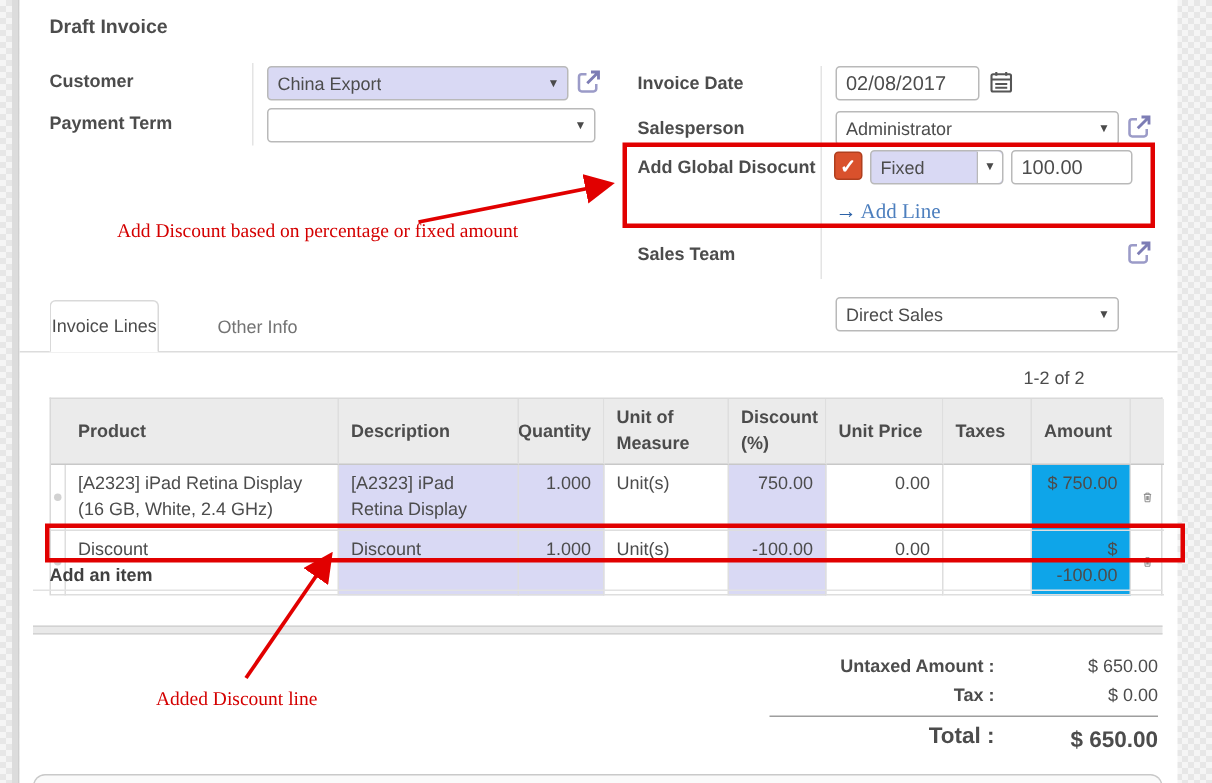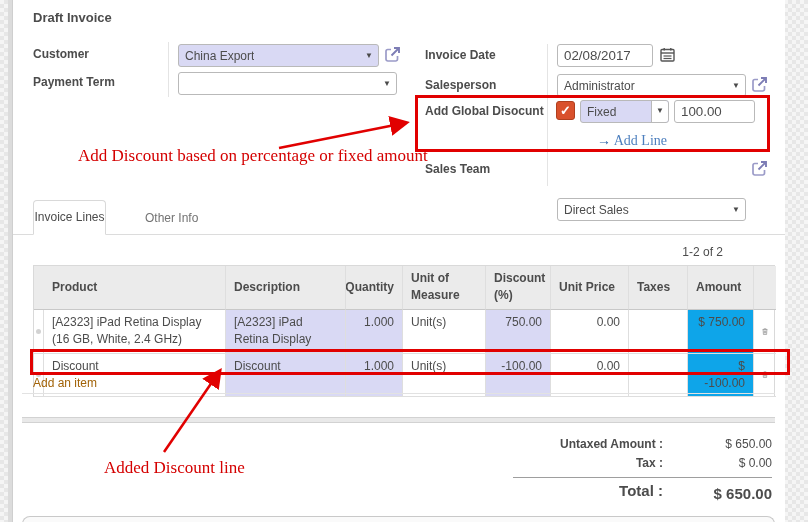--- a/index.html
+++ b/index.html
@@ -55,26 +55,26 @@
   .cell:nth-child(10n) { border-right:none; }
   .hcell { background:#ebebeb; font-weight:bold; display:flex; align-items:center;
            border-bottom:1px solid #c8c8c8; min-height:40px; }
   .r { text-align:center; justify-content:flex-end; }
   .ro { background:#0ea5e9; }
   .row1 { min-height:42px; }
   .row2 { min-height:25px; }
   .dotcell { display:flex; align-items:center; justify-content:center; padding:4px 0; }
   .dot { width:5px; height:5px; border-radius:50%; background:#d2d2d2; }
 
-  .link-blue { color:#a16207; font-weight:normal; cursor:pointer; }
+  .link-blue { color:#404040; font-weight:bold; cursor:pointer; }
   .addline { color:#4d7fbe; font-family:"Liberation Serif", serif; font-size:14px; cursor:pointer; }
   .addline .arr { color:#2d63a8; font-family:"Liberation Sans", sans-serif; font-weight:bold; font-size:14px; }
 
   .redbox { border:3px solid #e10000; z-index:5; pointer-events:none; }
-  .note { font-family:"Liberation Serif", serif; font-size:17px; color:#d40000; white-space:nowrap; z-index:5; }
+  .note { font-family:"Liberation Serif", serif; font-size:13px; color:#d40000; white-space:nowrap; z-index:5; }
   svg.overlay { left:0; top:0; width:808px; height:522px; z-index:6; pointer-events:none; position:absolute; }
 
   .tot-line { border-top:1px solid #9e9e9e; height:0; }
   .big { font-size:15px; font-weight:bold; }
   .bottom-box { border:1px solid #c9c9c9; border-bottom:none; border-radius:8px 8px 0 0; background:#fafafa; }
   .ralign { text-align:right; }
   .trash { cursor:pointer; display:flex; align-items:center; justify-content:center; }
 </style>
 </head>
 <body>
@@ -129,21 +129,21 @@
 <div class="abs checkbox" style="left:556px;top:101px;">
   <span>✓</span>
 </div>
 <div class="select lav" style="left:580px;top:100px;width:89px;padding-right:20px;">
   <span class="val">Fixed</span>
   <span class="arrowbox">
       <span class="caret">▼</span>
     </span>
 </div>
 <input class="inp" style="left: 674px; top: 100px; width: 81px;" value="100.00">
-<div class="abs addline" style="left:557px;top:132px;margin-left:40px;">
+<div class="abs addline" style="left:557px;top:132px;">
   <span class="arr">→</span>
   <span>Add Line</span>
 </div>
 
 <div class="abs lbl" style="left:425px;top:162px;">Sales Team</div>
 <div class="select" style="left:557px;top:158px;width:189px;margin-top:40px;">
   <span class="val">Direct Sales</span>
   <span class="caret">▼</span>
 </div>
 <svg class="abs extlink" style="left:751px;top:160px;" viewBox="0 0 17 17">

